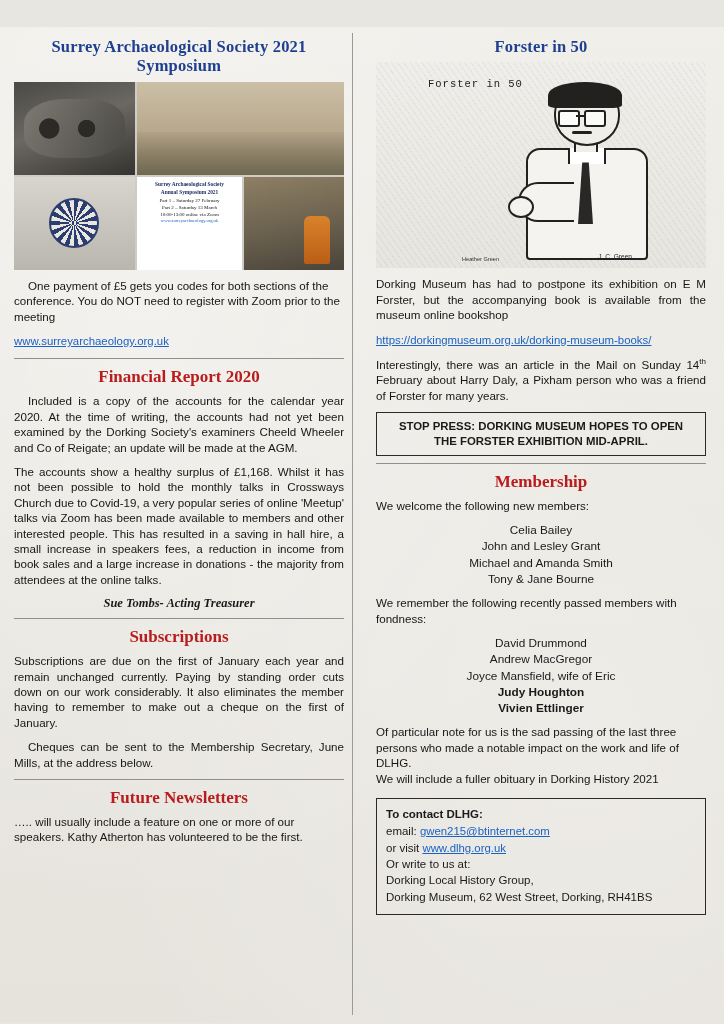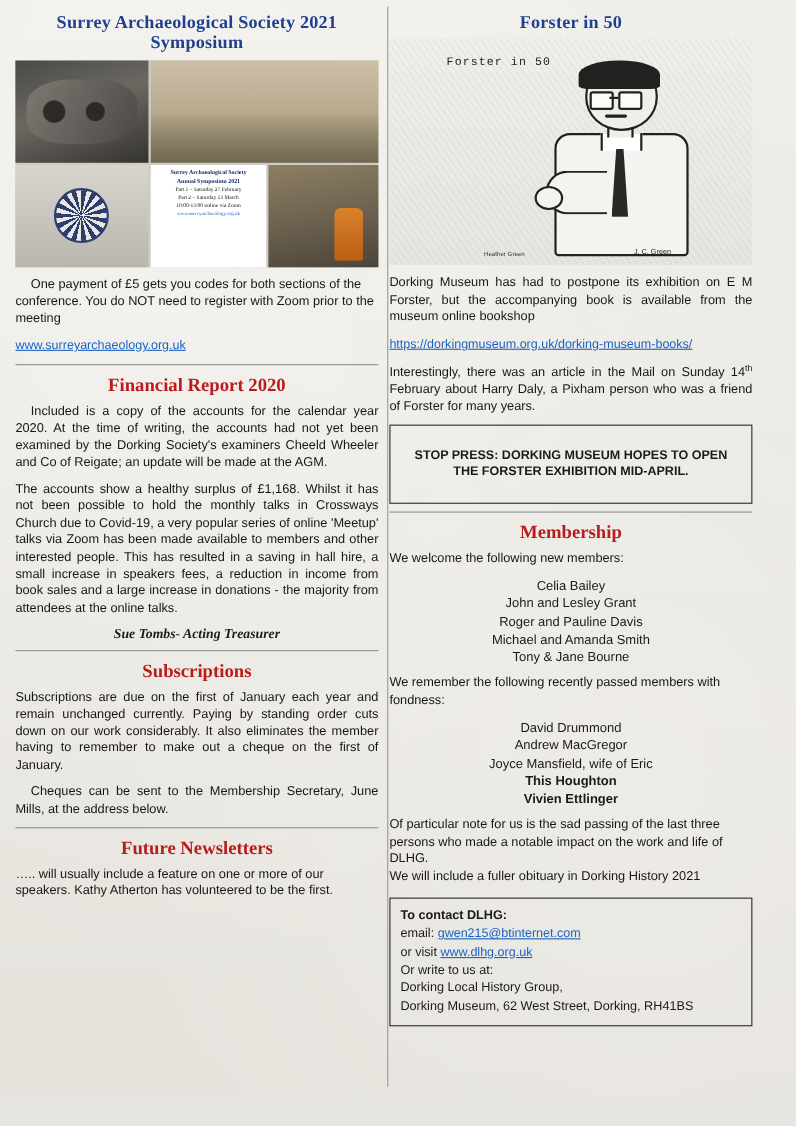--- a/index.html
+++ b/index.html
@@ -15,21 +15,22 @@
     overflow: hidden;
   }
   .page {
     position: relative;
     width: 724px;
     height: 996px;
     background: #edebe6;
     box-sizing: border-box;
     padding: 8px 14px 8px 14px;
     display: flex;
-    gap: 10px;
+    gap: 32px;
+    margin-top: 27px;
   }
   
   .page::before {
     content: "";
     position: absolute;
     left: 0; top: 0; right: 0; bottom: 0;
     background:
       radial-gradient(ellipse at 20% 30%, rgba(255,255,255,0.35), transparent 60%),
       radial-gradient(ellipse at 80% 70%, rgba(255,255,255,0.25), transparent 60%),
       linear-gradient(180deg, #f1efea 0%, #e9e7e1 50%, #e6e3dd 100%);
@@ -244,21 +245,21 @@
     border:2px solid #23211f; border-radius:50%; background:#f4f3ef;
   }
   .hatch {
     position:absolute; left:0; top:0; right:0; bottom:0;
     background: repeating-linear-gradient(55deg, rgba(30,30,30,0.10) 0 1px, transparent 1px 5px);
     opacity:0.5;
   }
   
   .stopbox {
     border: 1.4px solid #2a2a2a;
-    padding: 20px 8px;
+    padding: 6px 8px;
     margin: 6px 0 2px 0;
     text-align: center;
   }
   .stopbox .line {
     font-weight: bold;
     font-size: 11.4px;
     line-height: 1.3;
   }
   .smallcaps { font-variant: small-caps; }
   
@@ -381,32 +382,31 @@
 
     <div class="rule"></div>
 
     <h2 class="section">Membership</h2>
 
     <p class="body nojust">We welcome the following new members:</p>
 
     <div class="names">
       <div>Celia Bailey</div>
       <div>John and Lesley Grant</div>
-      <div>Roger and Pauline Davis</div>
       <div>Michael and Amanda Smith</div>
       <div>Tony &amp; Jane Bourne</div>
     </div>
 
     <p class="body nojust">We remember the following recently passed members with fondness:</p>
 
     <div class="names">
       <div>David Drummond</div>
       <div>Andrew MacGregor</div>
       <div>Joyce Mansfield, wife of Eric</div>
-      <div class="b">This Houghton</div>
+      <div class="b">Judy Houghton</div>
       <div class="b">Vivien Ettlinger</div>
     </div>
 
     <p class="body nojust" style="white-space:pre-line;">Of particular note for us is the sad passing of the last three persons who made a notable impact on the work and life of DLHG.
 We will include a fuller obituary in Dorking History 2021</p>
 
     <div class="contactbox">
       <div class="hdr">To contact DLHG:</div>
       <div>
         <span>email: </span><a class="link" href="#">gwen215@btinternet.com</a>

